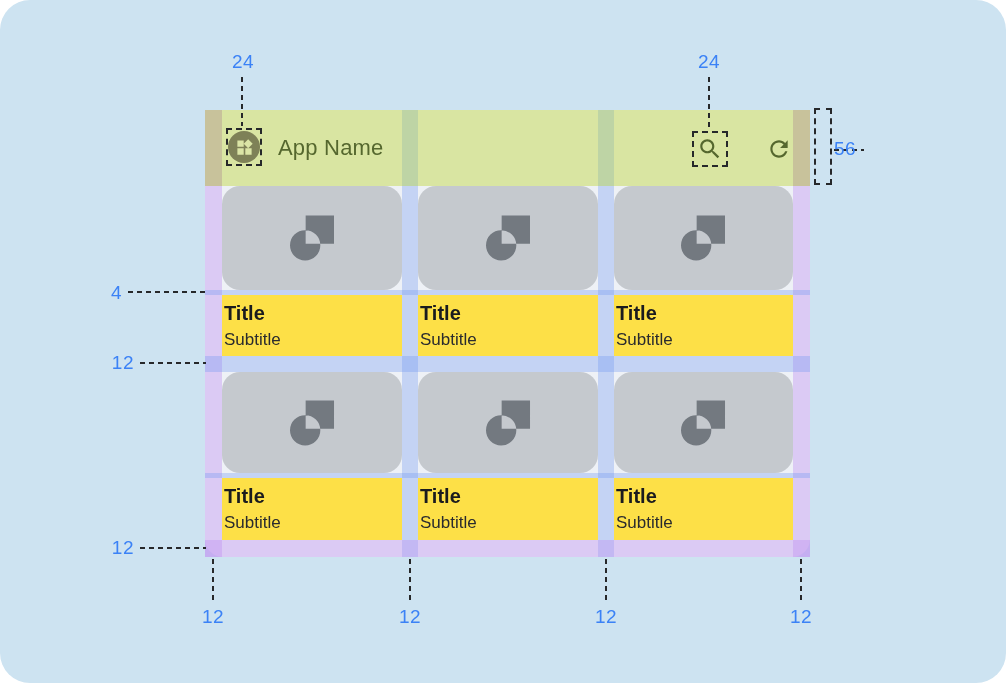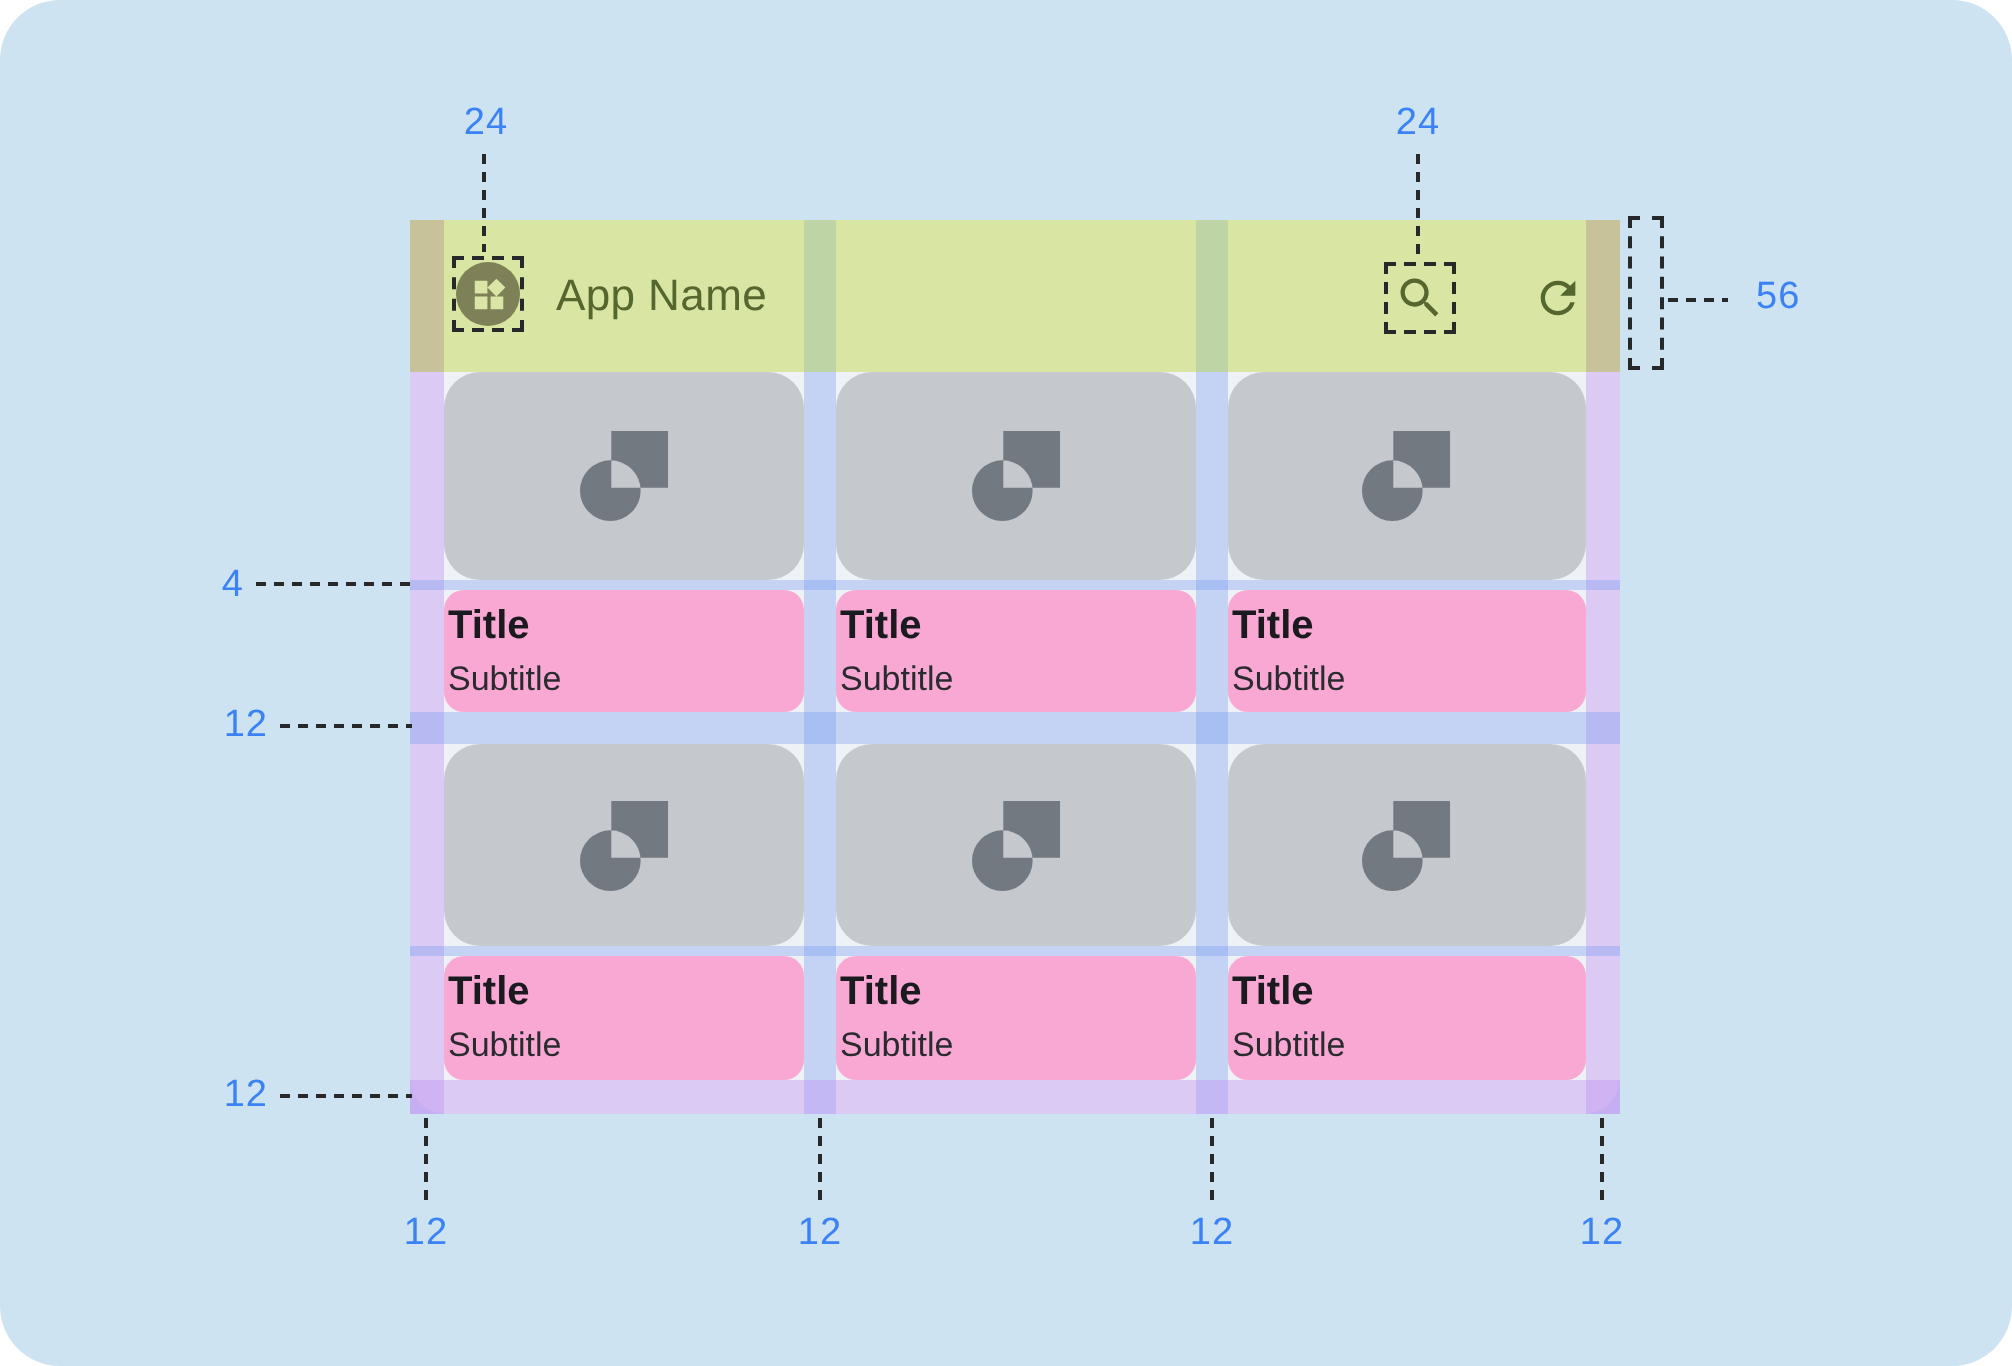--- a/index.html
+++ b/index.html
@@ -25,21 +25,21 @@
   .card{position:absolute;display:flex;flex-direction:column;}
   .card.c1{left:17px;width:180px;}
   .card.c2{left:213px;width:180px;}
   .card.c3{left:409px;width:179px;}
   .card.r1{top:0;height:170px;}
   .card.r2{top:186px;height:168px;}
   .card-media{background:#c5c9ce;border-radius:18px;display:flex;align-items:center;justify-content:center;}
   .card.r1 .card-media{height:104px;}
   .card.r2 .card-media{height:101px;}
   .card-media svg{width:45px;height:46px;fill:#737980;}
-  .card-text{flex:1;margin-top:5px;padding:5px 2px 0 2px;background:#f9a8d4;border-radius:10px;}
+  .card-text{flex:1;margin-top:5px;padding:5px 2px 0 2px;background:#fde047;}
   .card-title{font-size:20px;font-weight:700;color:#1a1b1e;line-height:27px;}
   .card-subtitle{font-size:17px;font-weight:400;color:#2a2b2e;line-height:26px;}
 
   
   .ov{position:absolute;pointer-events:none;}
   .ov-margin{background:rgba(193,147,240,0.42);}
   .ov-gutter{background:rgba(118,155,242,0.35);}
   .ov-margin-bar{background:#c8c29b;}
   .ov-gutter-bar{background:#bed4a5;}
 
@@ -168,21 +168,21 @@
   </div>
 
   <div class="ann-label t-center" style="left:224px;top:51px;width:38px;">24</div>
   <div class="dash-v" style="left:241px;top:77px;height:49px;"></div>
 
   <div class="ann-label t-center" style="left:690px;top:51px;width:38px;">24</div>
   <div class="dash-v" style="left:708px;top:77px;height:52px;"></div>
 
   <div class="bracket-56"></div>
   <div class="dash-h" style="left:834px;top:149px;width:30px;"></div>
-  <div class="ann-label" style="left:878px;top:138px;width:40px;">56</div>
+  <div class="ann-label" style="left:834px;top:138px;width:40px;">56</div>
 
   <div class="ann-label t-right" style="left:78px;top:282px;width:44px;">4</div>
   <div class="dash-h" style="left:128px;top:291px;width:78px;"></div>
 
   <div class="ann-label t-right" style="left:78px;top:352px;width:56px;">12</div>
   <div class="dash-h" style="left:140px;top:362px;width:66px;"></div>
 
   <div class="ann-label t-right" style="left:78px;top:537px;width:56px;">12</div>
   <div class="dash-h" style="left:140px;top:547px;width:66px;"></div>
 

